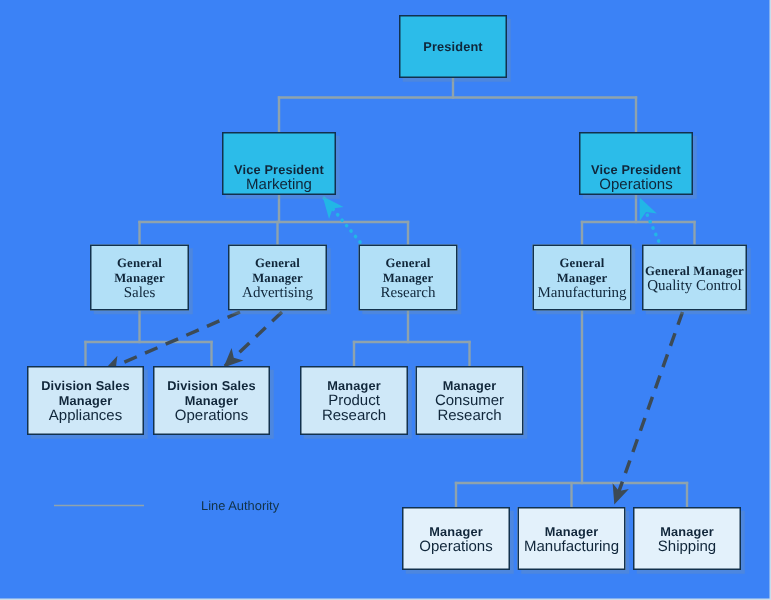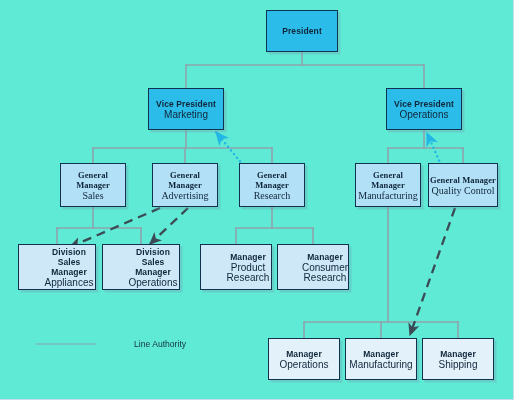--- a/index.html
+++ b/index.html
@@ -10,21 +10,21 @@
     width: 514px;
     height: 400px;
     background: #eaf4fc;
     font-family: "Liberation Sans", sans-serif;
     overflow: hidden;
   }
   #chart-root {
     position: relative;
     width: 514px;
     height: 400px;
-    background: #5eead4;
+    background: #3b82f6;
     box-sizing: border-box;
     border-bottom: 1px solid #c9dceb;
     border-right: 1px solid #c9dceb;
   }
   #edge-layer {
     position: absolute;
     left: 0; top: 0;
     width: 514px;
     height: 400px;
   }
@@ -47,34 +47,34 @@
     line-height: 10px;
     letter-spacing: .1px;
   }
   .node .sub {
     font-weight: normal;
     font-size: 10px;
     line-height: 10px;
     margin-top: 1px;
   }
   .lvl-top   { background: #2cbce9; }
-  .lvl-mid   { background: #2cbce9; }
+  .lvl-mid   { background: #2cbce9; justify-content: flex-end; }
   .lvl-low   { background: #b2e0f7; font-family: Liberation Serif, serif; }
-  .lvl-leaf  { background: #cfe8f8; padding-left: 24px; }
+  .lvl-leaf  { background: #cfe8f8; }
   .lvl-base  { background: #e3f1fb; }
 
   #legend {
     position: absolute;
     left: 36px;
     top: 332px;
     z-index: 6;
   }
   .legend-row {
     display: flex;
-    align-items: flex-end;
+    align-items: flex-start;
     height: 17px;
   }
   .legend-swatch {
     width: 60px;
     height: 10px;
     position: relative;
     flex: none;
   }
   .legend-swatch i {
     position: absolute;

